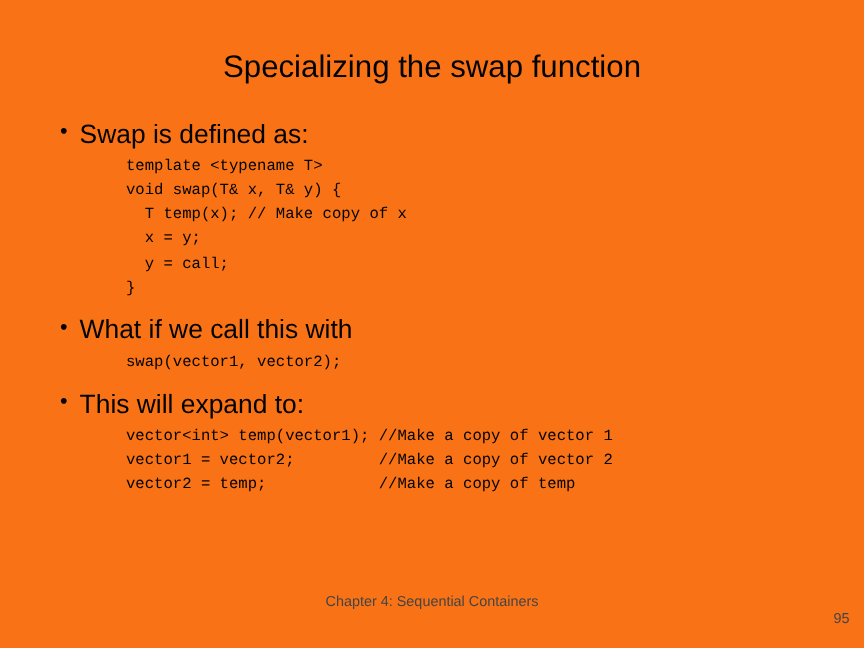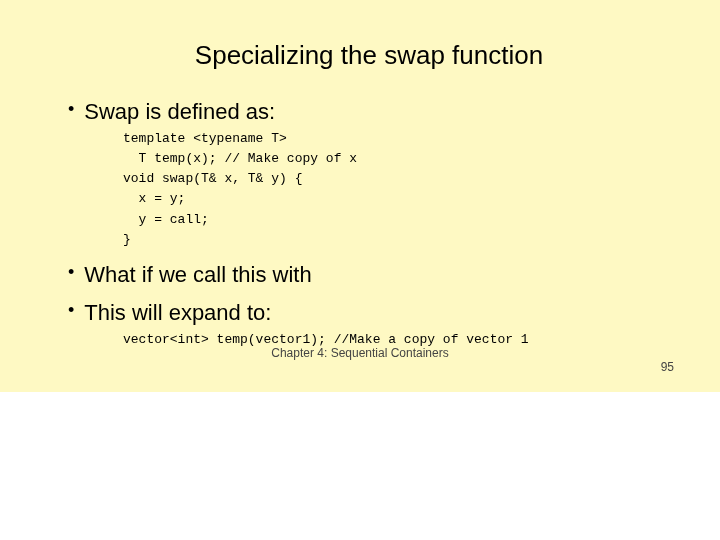--- a/index.html
+++ b/index.html
@@ -12,23 +12,23 @@
       width: 720px;
       height: 540px;
       background: #ffffff;
       font-family: Arial, Helvetica, sans-serif;
       overflow: hidden;
       position: relative;
     }
 
     .slide {
       width: 720px;
-      height: 392px;
-      background: #fef9c3;
-      padding: 30px 50px 30px 68px;
+      height: 540px;
+      background: #f97316;
+      padding: 30px 50px 30px 50px;
       position: relative;
     }
 
     .slide-title {
       text-align: center;
       font-size: 26px;
       font-weight: normal;
       color: #000000;
       margin-bottom: 28px;
       margin-top: 10px;
@@ -83,61 +83,66 @@
 
     .footer-text {
       font-size: 12px;
       color: #444444;
       text-align: center;
     }
 
     .page-number {
       position: absolute;
       bottom: 18px;
-      right: 46px;
+      right: 12px;
       font-size: 12px;
       color: #444444;
     }
   </style>
 </head>
 <body>
 
 <div class="slide">
 
   <h1 class="slide-title">Specializing the swap function</h1>
 
   <div class="bullet-section">
     <div class="bullet-item">
       <span class="bullet-dot">•</span>
       <span class="bullet-text">Swap is defined as:</span>
     </div>
     <div class="code-block">
       <span class="line">template &lt;typename T&gt;</span>
+      <span class="line">void swap(T&amp; x, T&amp; y) {</span>
       <span class="line">  T temp(x); // Make copy of x</span>
-      <span class="line">void swap(T&amp; x, T&amp; y) {</span>
       <span class="line">  x = y;</span>
       <span class="line">  y = call;</span>
       <span class="line">}</span>
     </div>
   </div>
 
   <div class="bullet-section">
     <div class="bullet-item">
       <span class="bullet-dot">•</span>
       <span class="bullet-text">What if we call this with</span>
     </div>
+    <div class="code-block">
+      <span class="line">swap(vector1, vector2);</span>
+    </div>
   </div>
 
   <div class="bullet-section">
     <div class="bullet-item">
       <span class="bullet-dot">•</span>
       <span class="bullet-text">This will expand to:</span>
     </div>
     <div class="code-block">
       <span class="line">vector&lt;int&gt; temp(vector1); //Make a copy of vector 1</span>
+      <span class="line">vector1 = vector2;         //Make a copy of vector 2</span>
+      <span class="line">vector2 = temp;            //Make a copy of temp</span>
     </div>
   </div>
 
   <div class="footer">
     <span class="footer-text">Chapter 4: Sequential Containers</span>
   </div>
 
   <div class="page-number">95</div>
 
 </div>

